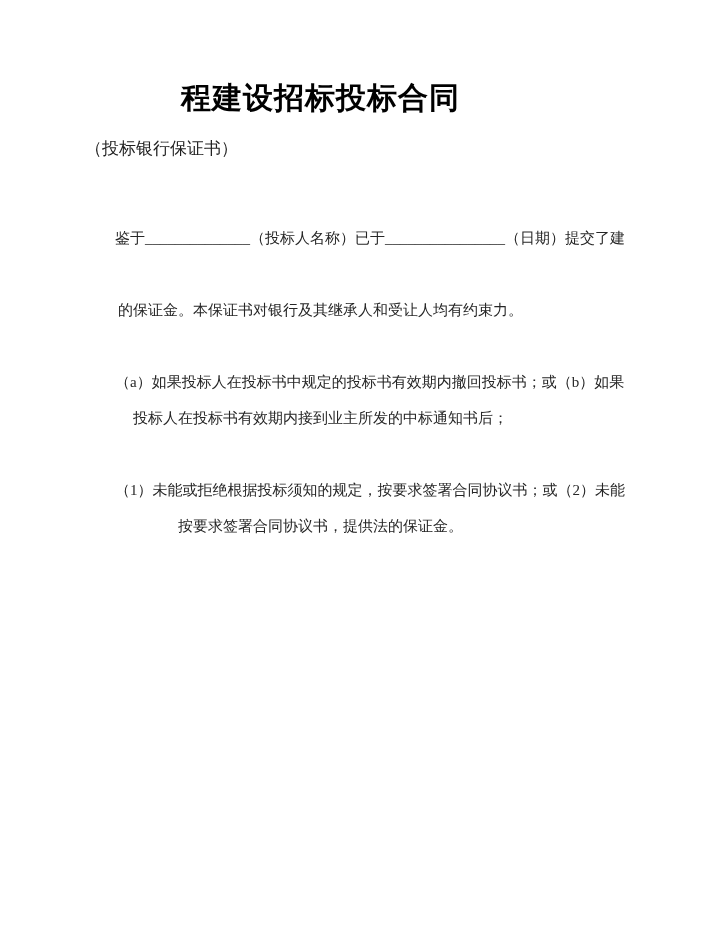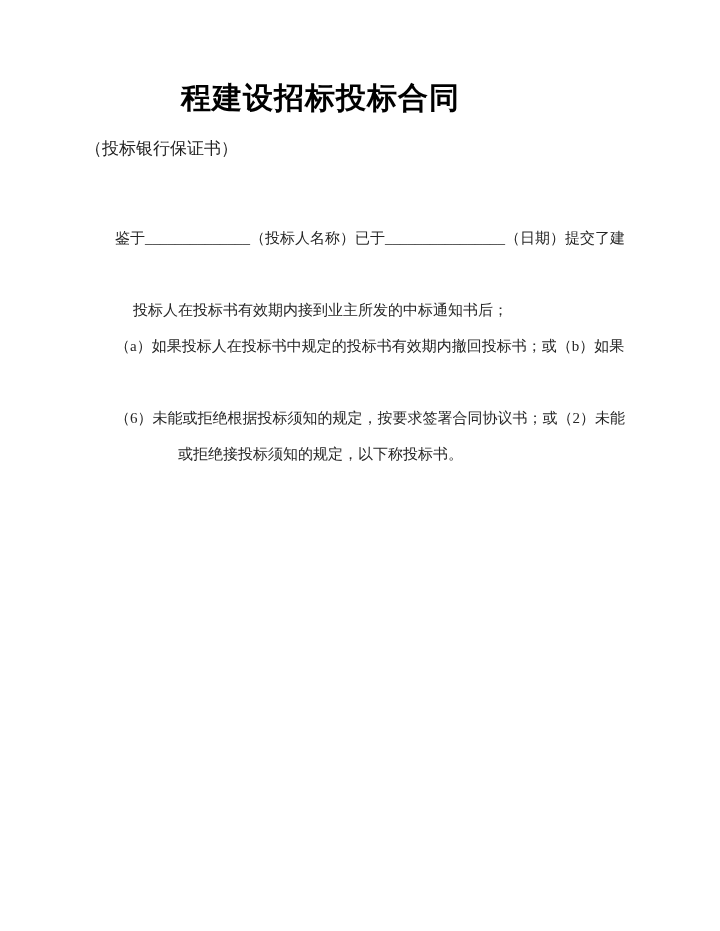--- a/index.html
+++ b/index.html
@@ -70,34 +70,35 @@
 
   <div class="subtitle">（投标银行保证书）</div>
 
   <div class="body-text">
 
     <div class="para first">
       <div class="line indent">鉴于______________（投标人名称）已于________________（日期）提交了建</div>
     </div>
 
     <div class="para">
+      <div class="line">的保证金。本保证书对银行及其继承人和受让人均有约束力。</div>
     </div>
 
     <div class="para indent">
       <span class="seal-label"></span><span></span>
     </div>
 
     <div class="para indent"></div>
 
     <div class="para indent"></div>
 
     <div class="para">
+      <div class="line indent">（a）如果投标人在投标书中规定的投标书有效期内撤回投标书；或（b）如果</div>
       <div class="line">投标人在投标书有效期内接到业主所发的中标通知书后；</div>
-      <div class="line indent">（a）如果投标人在投标书中规定的投标书有效期内撤回投标书；或（b）如果</div>
     </div>
 
     <div class="para">
-      <div class="line indent">（6）未能或拒绝根据投标须知的规定，按要求签署合同协议书；或（2）未能</div>
-      <div class="line">或拒绝接投标须知的规定，以下称投标书。</div>
+      <div class="line indent">（1）未能或拒绝根据投标须知的规定，按要求签署合同协议书；或（2）未能</div>
+      <div class="line">按要求签署合同协议书，提供法的保证金。</div>
     </div>
 
   </div>
 </div>
 
 </body></html>

